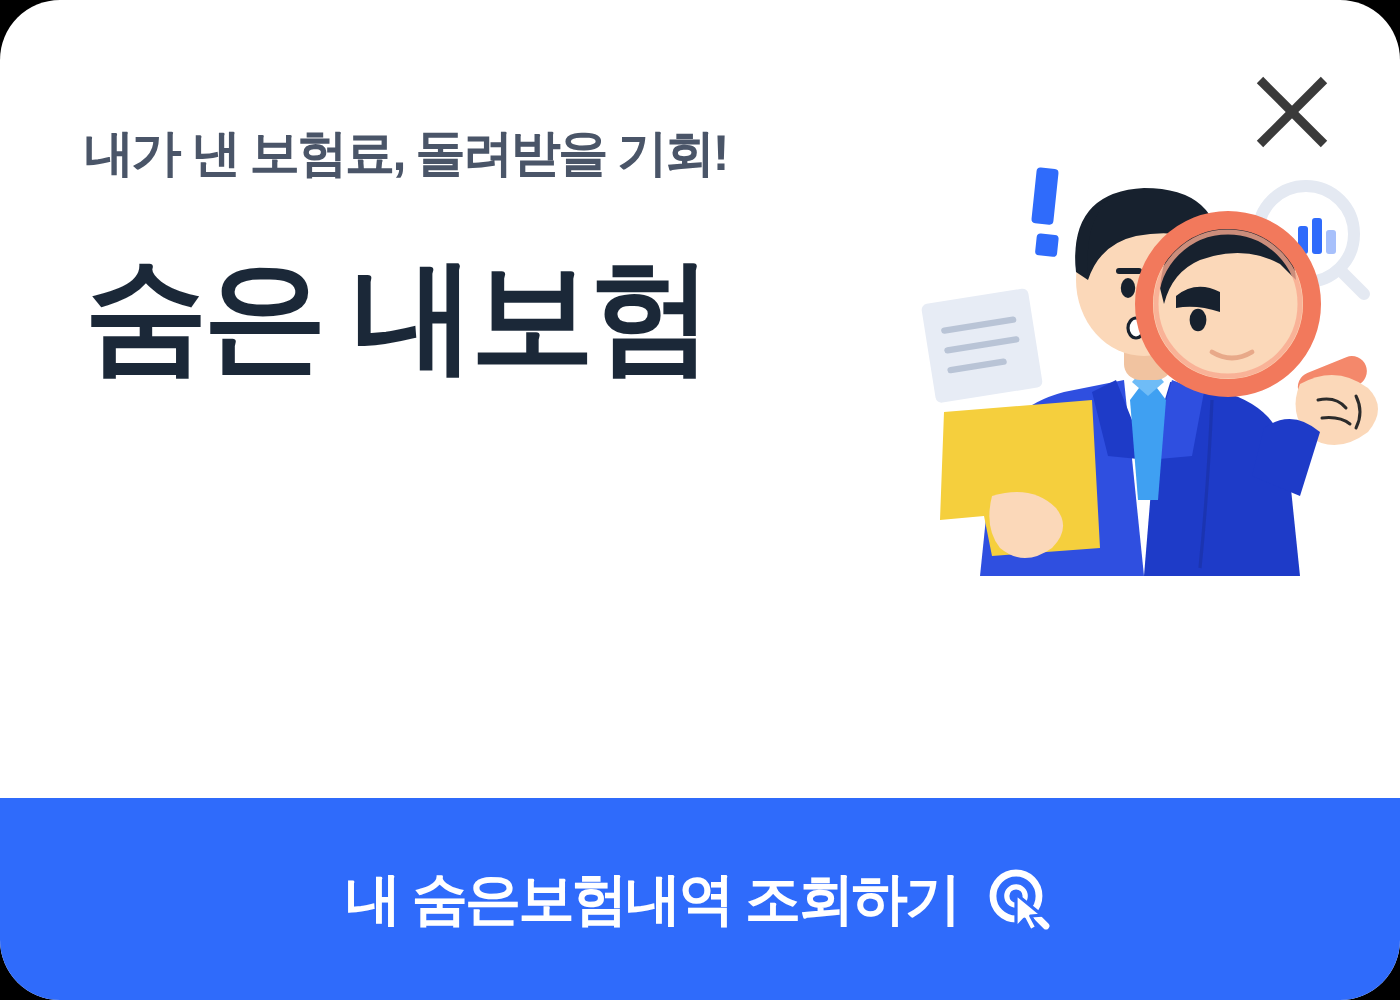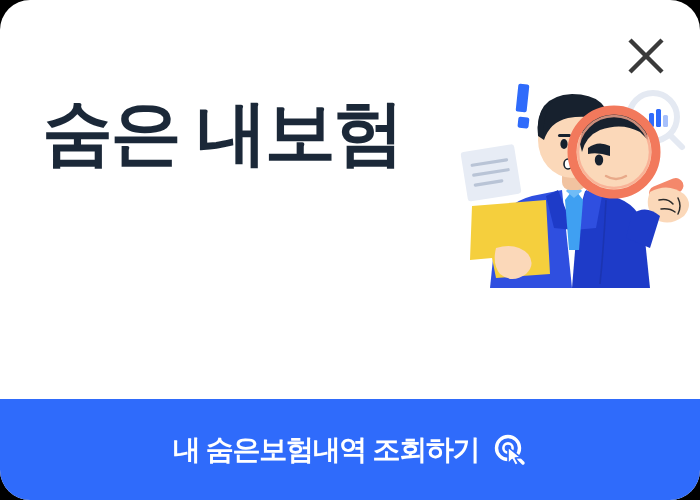--- a/index.html
+++ b/index.html
@@ -52,21 +52,21 @@
     margin: 0;
     font-size: 25px;
     font-weight: 700;
     letter-spacing: -1.2px;
     color: #4a5568;
     white-space: nowrap;
     line-height: 1.2;
   }
   .headline-1 {
     margin: 34px 0 0 0;
-    font-size: 71px;
+    font-size: 62px;
     font-weight: 800;
     letter-spacing: -2.5px;
     color: #1b2838;
     white-space: nowrap;
     line-height: 1.05;
   }
   .headline-2 {
     margin: 12px 0 0 0;
     font-size: 62px;
     font-weight: 800;
@@ -209,20 +209,21 @@
         <path d="M207 131 Q216 130 221 134" stroke="#2b2b2b" stroke-width="1.5" fill="none" stroke-linecap="round"></path>
         <path d="M224 120 Q228 128 224 136" stroke="#2b2b2b" stroke-width="1.5" fill="none" stroke-linecap="round"></path>
       </g>
 
       <path d="M178 136 Q192 126 206 138 L196 170 L172 160 Z" fill="#1e3bc8"></path>
 
     </svg>
   </div>
 
   <div class="copy-block">
+    <p class="eyebrow">내가 낸 보험료, 돌려받을 기회!</p>
     <p class="headline-1">숨은 내보험</p>
   </div>
 
   <div class="cta-bar">
     <span class="cta-label">내 숨은보험내역 조회하기</span>
     <span class="cta-icon">
       <svg width="34" height="34" viewBox="0 0 34 34" aria-hidden="true">
         <circle cx="15" cy="15" r="11.5" fill="none" stroke="#ffffff" stroke-width="3.4"></circle>
         <circle cx="15" cy="15" r="4.6" fill="none" stroke="#ffffff" stroke-width="2.6"></circle>
         <line x1="24" y1="24" x2="30" y2="30" stroke="#ffffff" stroke-width="3.4" stroke-linecap="round"></line>

